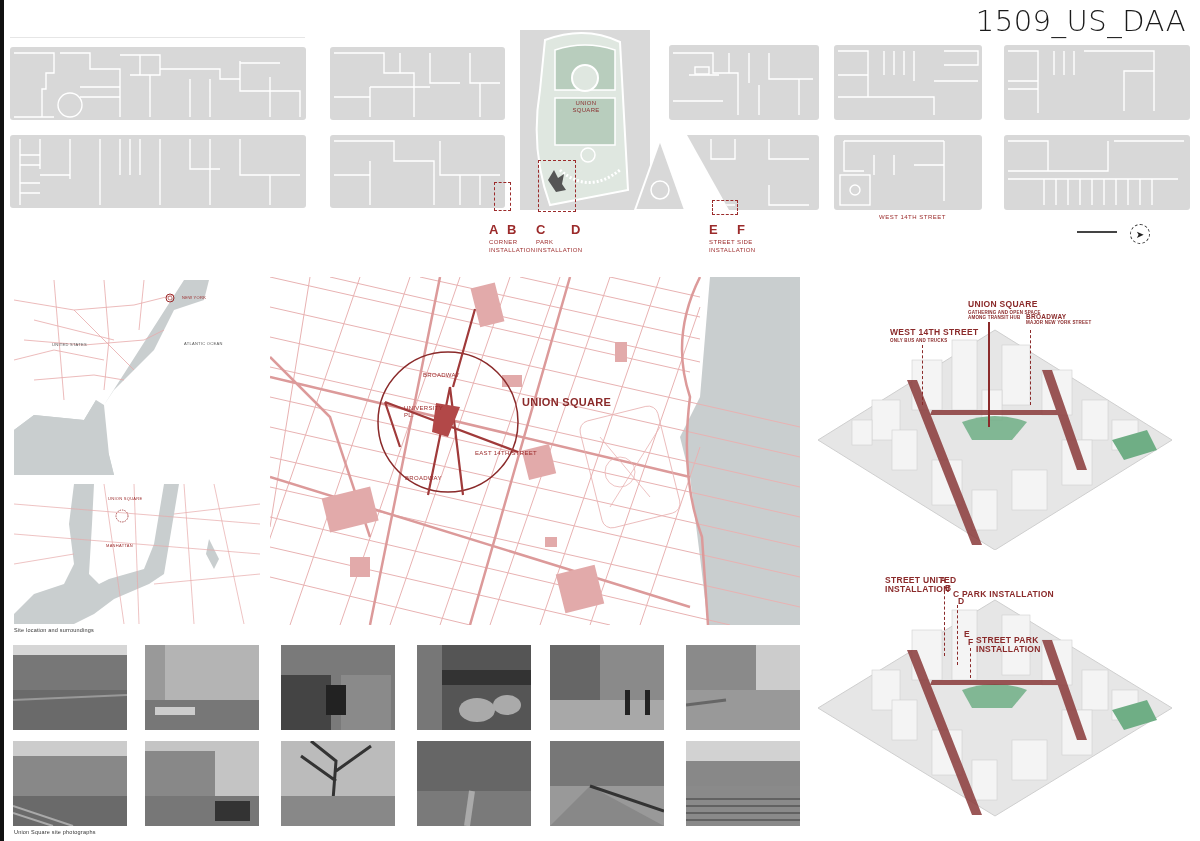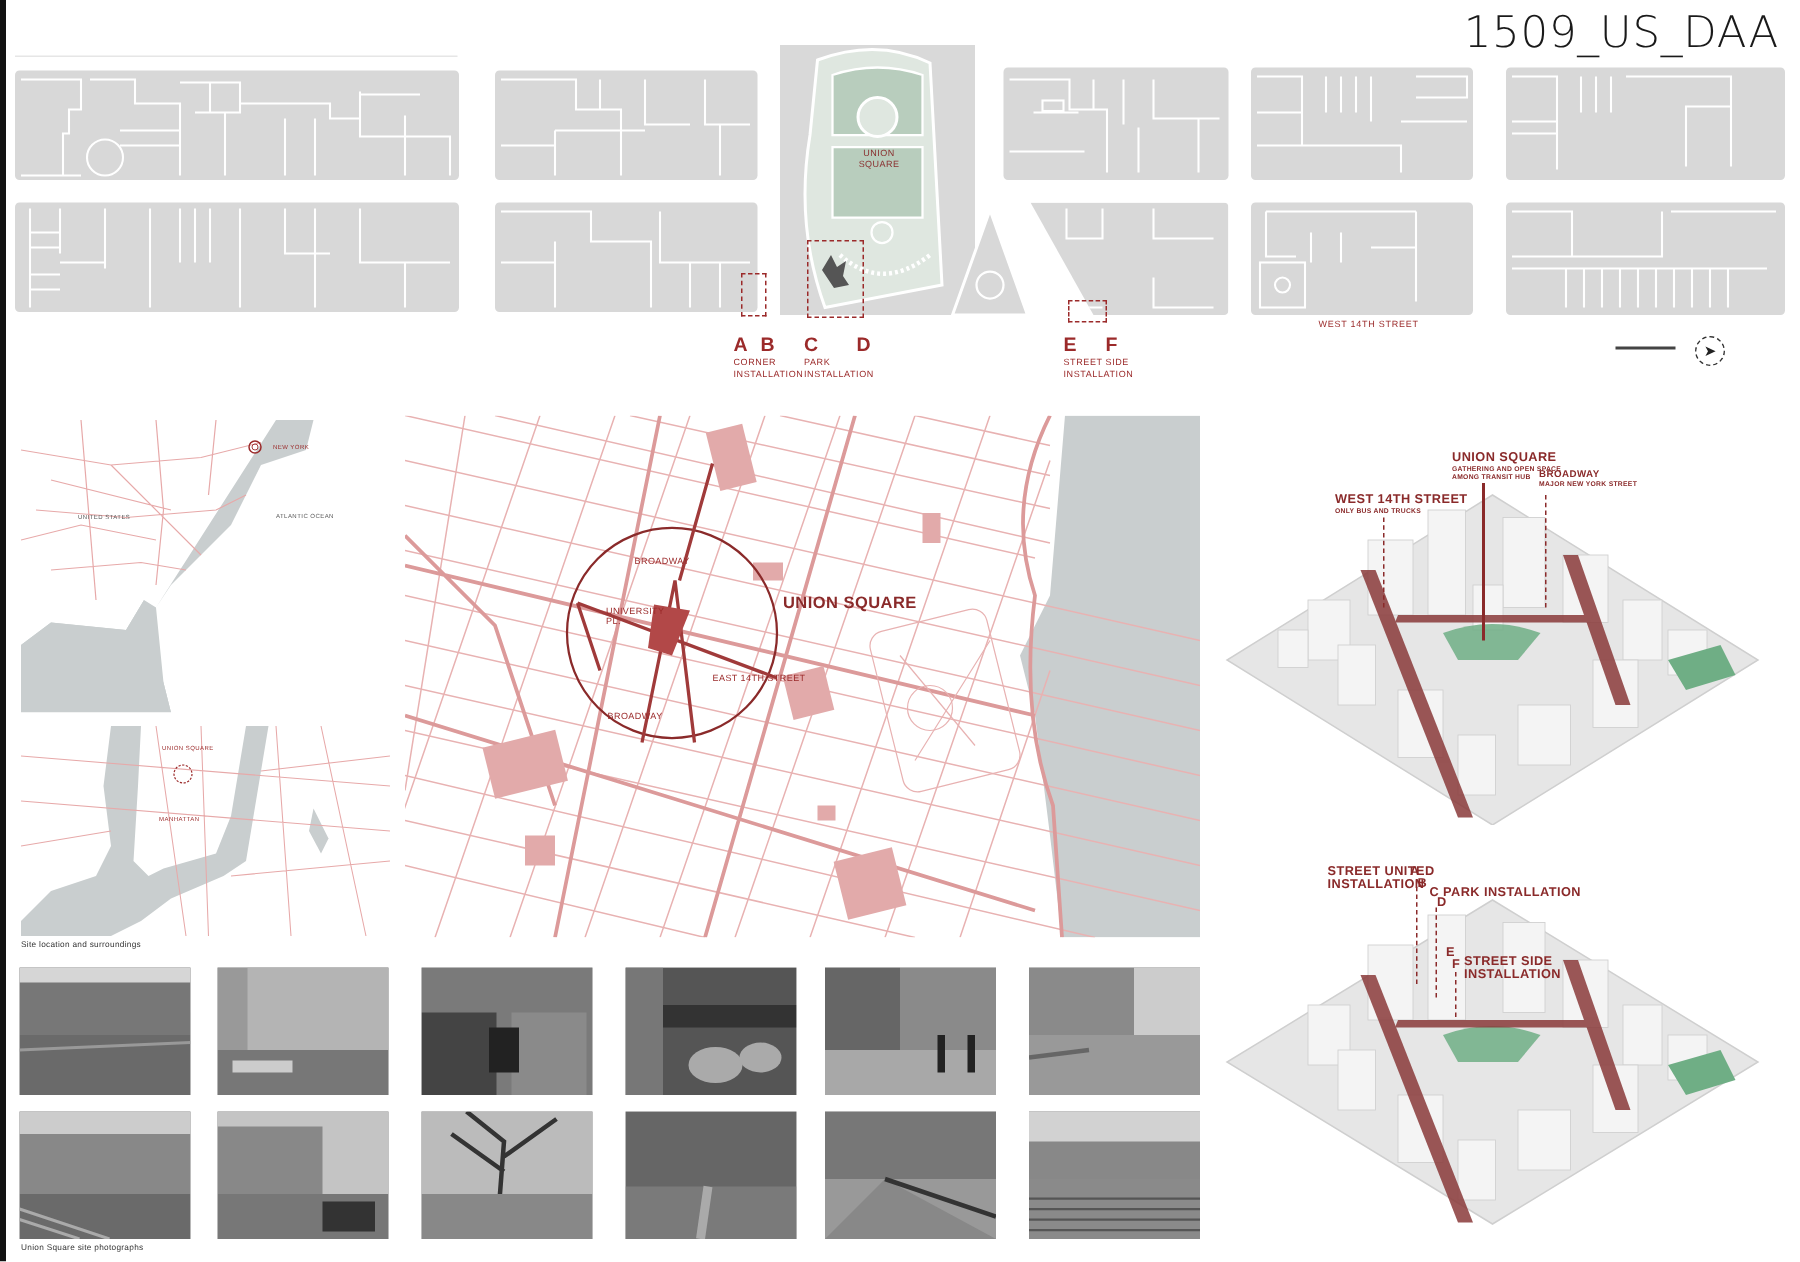--- a/index.html
+++ b/index.html
@@ -405,17 +405,17 @@
 </div>
 <div class="iso-title" style="left:885px;top:576px;white-space:pre-line;">STREET UNITED
 INSTALLATION</div>
 <div class="iso-title" style="left:940px;top:576px;">A</div>
 <div class="iso-title" style="left:945px;top:584px;">B</div>
 <div class="iso-title" style="left:953px;top:590px;">C</div>
 <div class="iso-title" style="left:962px;top:590px;">PARK INSTALLATION</div>
 <div class="iso-title" style="left:958px;top:597px;">D</div>
 <div class="iso-title" style="left:964px;top:630px;">E</div>
 <div class="iso-title" style="left:968px;top:638px;">F</div>
-<div class="iso-title" style="left:976px;top:636px;white-space:pre-line;">STREET SIDE
+<div class="iso-title" style="left:976px;top:636px;white-space:pre-line;">STREET PARK
 INSTALLATION</div>
 <div class="leader dashed" style="left:944px;top:586px;height:70px;"></div>
 <div class="leader dashed" style="left:957px;top:605px;height:60px;"></div>
 <div class="leader dashed" style="left:970px;top:648px;height:30px;"></div>
 
 </body></html>

